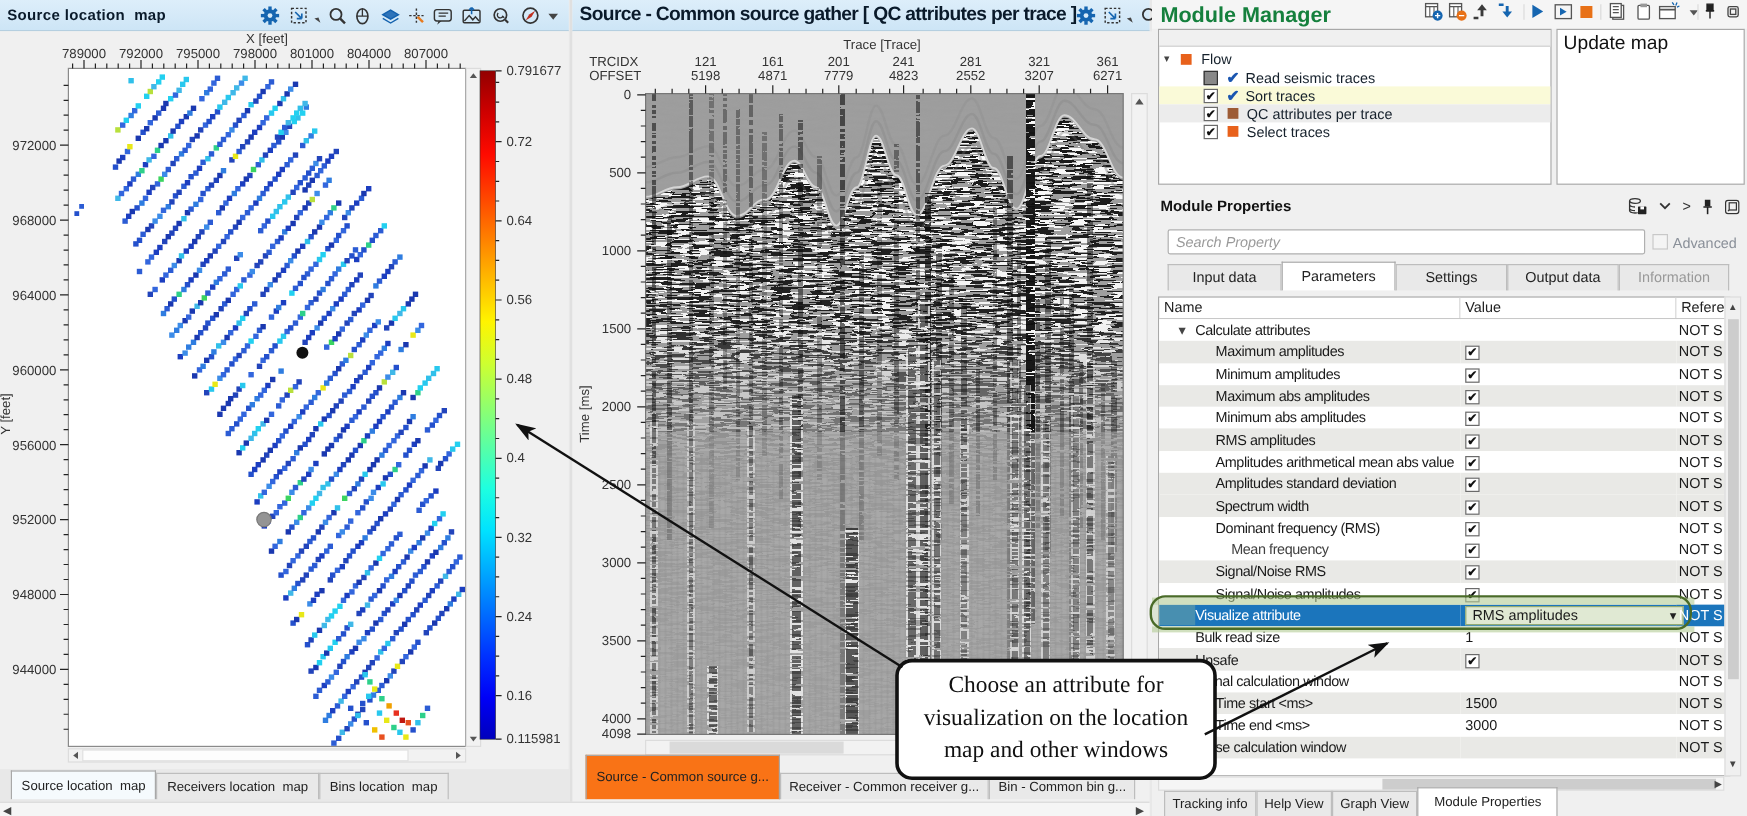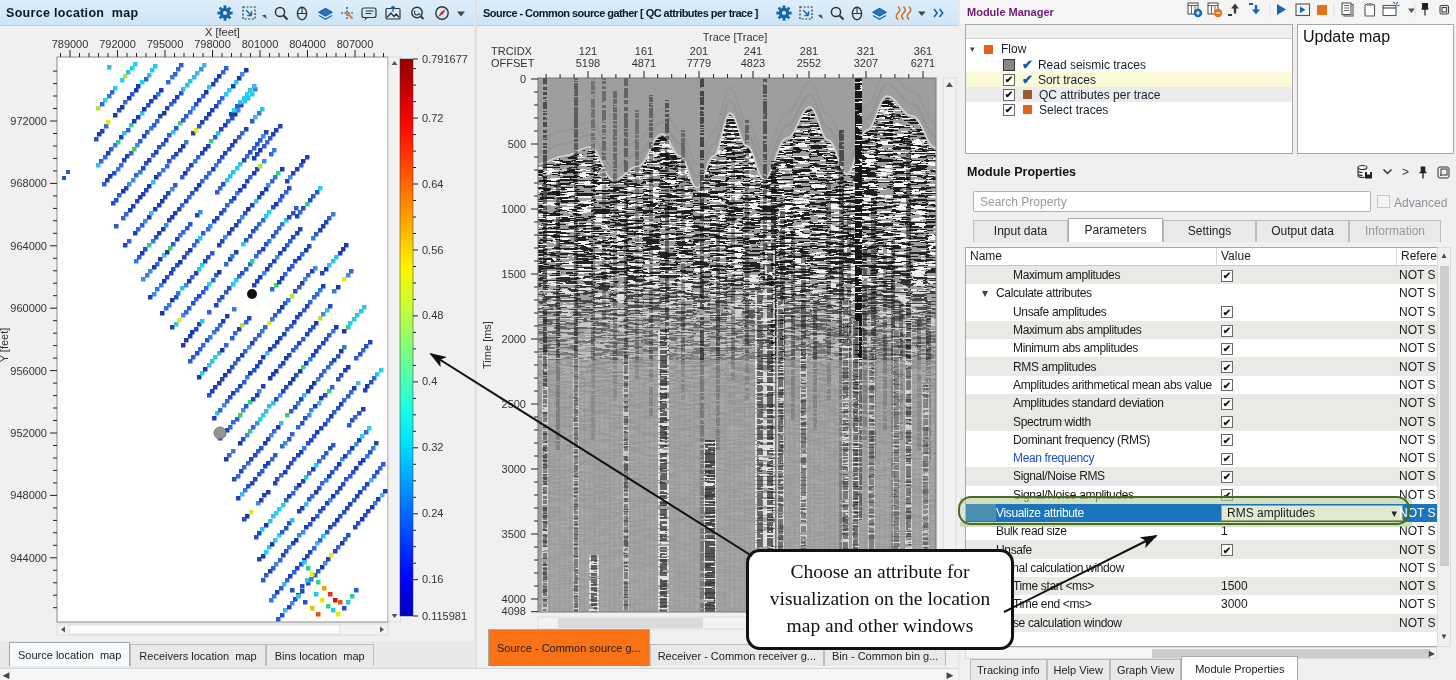--- a/index.html
+++ b/index.html
@@ -1088,21 +1088,21 @@
         <path d="M413 33.0h5 M413 92.1h5 M413 158.0h5 M413 224.0h5 M413 289.9h5 M413 355.9h5 M413 421.8h5 M413 487.8h5 M413 553.7h5 M413 590.0h5 M413 75.6h3 M413 59.1h3 M413 42.6h3 M413 141.5h3 M413 125.1h3 M413 108.6h3 M413 207.5h3 M413 191.0h3 M413 174.5h3 M413 273.4h3 M413 257.0h3 M413 240.5h3 M413 339.4h3 M413 322.9h3 M413 306.4h3 M413 405.3h3 M413 388.8h3 M413 372.4h3 M413 471.3h3 M413 454.8h3 M413 438.3h3 M413 537.2h3 M413 520.7h3 M413 504.3h3" stroke="#222" stroke-width="1" fill="none"></path>
       </svg></div>
 <div class="tabs" style="left:9px;top:641px;height:25px;font-size:11px">
 <div class="tab on" style="padding:3px 8px">Source location&nbsp; map</div>
       <div class="tab" style="padding:3px 8px">Receivers location&nbsp; map</div>
       <div class="tab" style="padding:3px 8px">Bins location&nbsp; map</div>
 </div>
 </div>
 <div class="panel" style="left:475px;top:0;width:483px;height:680px;border-left:2px solid #e0e0e0">
 <div class="tbar">
-      <b style="font-size:11px;letter-spacing:-0.55px">Source - Common source gather [ QC attributes per trace ]</b>
+      <b style="font-size:16px;letter-spacing:-0.55px">Source - Common source gather [ QC attributes per trace ]</b>
 <span class="ticons">
         <svg width="176" height="18" viewBox="0 0 176 18">
           <g transform="translate(8,9)">
             <g fill="#1565b0">
               <circle r="5.2"></circle>
               <g>
                 <rect x="-1.4" y="-7.6" width="2.8" height="3"></rect>
                 <rect x="-1.4" y="4.6" width="2.8" height="3"></rect>
                 <rect x="-7.6" y="-1.4" width="3" height="2.8"></rect>
                 <rect x="4.6" y="-1.4" width="3" height="2.8"></rect>
@@ -1320,21 +1320,21 @@
       <div class="tab" style="padding:3px 7px">Receiver - Common receiver g...</div>
       <div class="tab" style="padding:3px 7px">Bin - Common bin g...</div>
 </div>
 </div>
 <div class="hsb" style="left:0;top:668px;width:958px;height:12px">
 <div style="position:absolute;left:1px;top:1px;width:10px;height:10px;display:flex;align-items:center;justify-content:center;font-size:9px;color:#444">◀</div>
 <div style="position:absolute;right:3px;top:1px;width:10px;height:10px;display:flex;align-items:center;justify-content:center;font-size:9px;color:#444">▶</div>
 </div>
 <div class="panel" style="left:960px;top:0;width:496px;height:680px">
 <div style="position:absolute;left:0;top:0;width:100%;height:24px;background:#f5f5f5;display:flex;align-items:center">
-<b style="font-size:11px;color:#701a75;padding-left:7px">Module Manager</b>
+<b style="font-size:18px;color:#15803d;padding-left:7px">Module Manager</b>
 <span style="margin-left:auto;padding-right:4px"><svg width="268" height="20" viewBox="0 0 268 20">
 <g fill="none" stroke="#555" stroke-width="1.1">
 <g>
               <rect x="4" y="3" width="10" height="11" fill="#fff"></rect>
               <path d="M4 5.5h10M7.5 5.5v8.5M11 5.5v8.5" stroke-width="0.9"></path>
               <circle cx="14" cy="13" r="4.2" fill="#1565b0" stroke="none"></circle>
               <path d="M11.8 13h4.4M14 10.8v4.4" stroke="#fff" stroke-width="1.2"></path>
             </g>
 <g>
               <rect x="24" y="3" width="10" height="11" fill="#fff"></rect>
@@ -1417,21 +1417,21 @@
         </svg>
 <svg width="13" height="13" viewBox="0 0 13 13">
           <g fill="none" stroke="#333">
             <rect x="1" y="1" width="11" height="11" rx="2"></rect>
             <rect x="4" y="3" width="6" height="6"></rect>
             <path d="M4 9l-1 1"></path>
           </g>
         </svg>
 </span>
     </div>
-<div style="position:absolute;left:13px;top:191px;width:398px;height:21px;background:#fff;border:1px solid #b0b0b0;border-radius:2px;font-size:12px;color:#9a9a9a;display:flex;align-items:center;padding-left:6px">Search Property</div>
+<div style="position:absolute;left:13px;top:191px;width:398px;height:21px;background:#fff;border:1px solid #b0b0b0;border-radius:2px;font-size:12px;color:#9a9a9a;font-style:italic;display:flex;align-items:center;padding-left:6px">Search Property</div>
 <div style="position:absolute;left:417px;top:195px;width:13px;height:13px;border:1px solid #c8c8c8;background:#f4f4f4"></div>
 <div style="position:absolute;left:434px;top:196px;font-size:12px;color:#8a9099">Advanced</div>
 <div class="tabs" style="left:13px;top:218px;height:24px;width:476px;font-size:12px">
 <div class="tab" style="width:95px;justify-content:center">Input data</div>
 <div class="tab on" style="width:95px;justify-content:center;background:#fff">Parameters</div>
 <div class="tab" style="width:93px;justify-content:center">Settings</div>
 <div class="tab" style="width:93px;justify-content:center">Output data</div>
 <div class="tab" style="width:92px;justify-content:center;color:#999">Information</div>
 </div>
 <div style="position:absolute;left:5px;top:247px;width:477px;height:400px;background:#fff;border:1px solid #a8a8a8">
@@ -1440,32 +1440,32 @@
    <span style="width:180px;border-right:1px solid #d8d8d8;padding:1px 0 0 4px">Value</span>
    <span style="padding:1px 0 0 4px">Refere</span>
  </div>
  <table class="props">
         <colgroup>
           <col style="width:251px">
           <col style="width:180px">
           <col style="width:46px">
         </colgroup>
         <tbody>
+          <tr style="background:#ffffff">
+            <td style="padding-left:30px;color:#1a1a1a;letter-spacing:-0.35px"><span style="display:inline-block;width:14px;margin-left:-14px;color:#444">▾</span>Calculate attributes</td>
+            <td></td>
+            <td style="color:#1a1a1a;padding-left:2px">NOT S</td>
+          </tr>
           <tr style="background:#e9e9e6">
             <td style="padding-left:47px;color:#1a1a1a;letter-spacing:-0.35px">Maximum amplitudes</td>
             <td><span class="cb">✔</span></td>
             <td style="color:#1a1a1a;padding-left:2px">NOT S</td>
           </tr>
           <tr style="background:#ffffff">
-            <td style="padding-left:30px;color:#1a1a1a;letter-spacing:-0.35px"><span style="display:inline-block;width:14px;margin-left:-14px;color:#444">▾</span>Calculate attributes</td>
-            <td></td>
-            <td style="color:#1a1a1a;padding-left:2px">NOT S</td>
-          </tr>
-          <tr style="background:#ffffff">
-            <td style="padding-left:47px;color:#1a1a1a;letter-spacing:-0.35px">Unsafe amplitudes</td>
+            <td style="padding-left:47px;color:#1a1a1a;letter-spacing:-0.35px">Minimum amplitudes</td>
             <td><span class="cb">✔</span></td>
             <td style="color:#1a1a1a;padding-left:2px">NOT S</td>
           </tr>
           <tr style="background:#e9e9e6">
             <td style="padding-left:47px;color:#1a1a1a;letter-spacing:-0.35px">Maximum abs amplitudes</td>
             <td><span class="cb">✔</span></td>
             <td style="color:#1a1a1a;padding-left:2px">NOT S</td>
           </tr>
           <tr style="background:#ffffff">
             <td style="padding-left:47px;color:#1a1a1a;letter-spacing:-0.35px">Minimum abs amplitudes</td>
@@ -1491,21 +1491,21 @@
             <td style="padding-left:47px;color:#1a1a1a;letter-spacing:-0.35px">Spectrum width</td>
             <td><span class="cb">✔</span></td>
             <td style="color:#1a1a1a;padding-left:2px">NOT S</td>
           </tr>
           <tr style="background:#ffffff">
             <td style="padding-left:47px;color:#1a1a1a;letter-spacing:-0.35px">Dominant frequency (RMS)</td>
             <td><span class="cb">✔</span></td>
             <td style="color:#1a1a1a;padding-left:2px">NOT S</td>
           </tr>
           <tr style="background:#ffffff">
-            <td style="padding-left:47px;color:#1d4ed8;letter-spacing:-0.35px">Mean frequency</td>
+            <td style="padding-left:60px;color:#404040;letter-spacing:-0.35px">Mean frequency</td>
             <td><span class="cb">✔</span></td>
             <td style="color:#1a1a1a;padding-left:2px">NOT S</td>
           </tr>
           <tr style="background:#e9e9e6">
             <td style="padding-left:47px;color:#1a1a1a;letter-spacing:-0.35px">Signal/Noise RMS</td>
             <td><span class="cb">✔</span></td>
             <td style="color:#1a1a1a;padding-left:2px">NOT S</td>
           </tr>
           <tr style="background:#ffffff">
             <td style="padding-left:47px;color:#1a1a1a;letter-spacing:-0.35px">Signal/Noise amplitudes</td>

